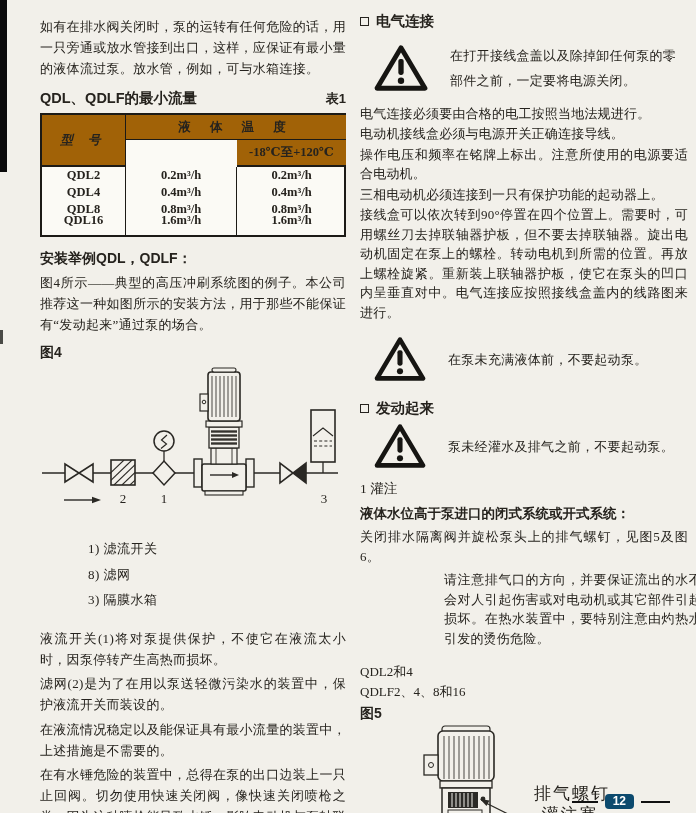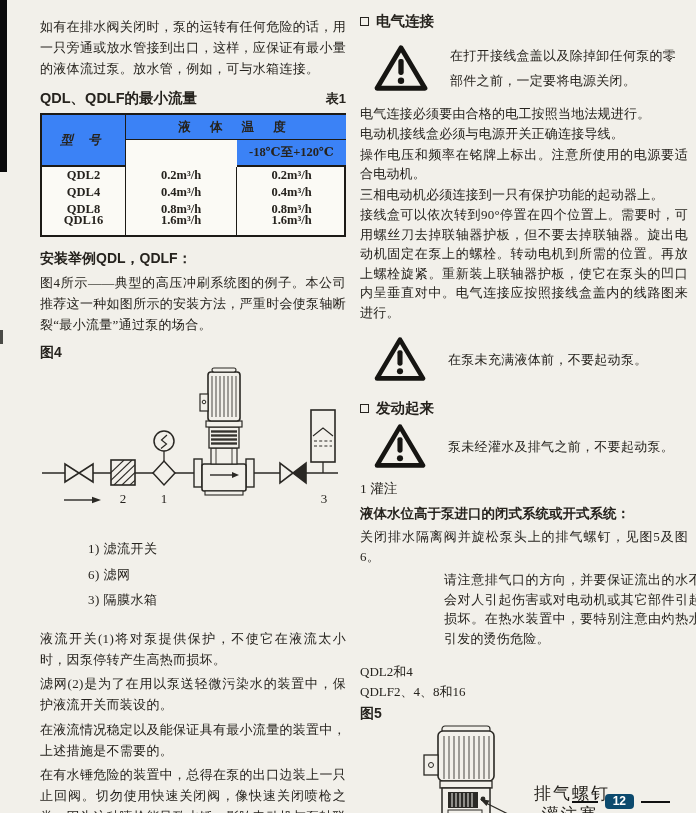--- a/index.html
+++ b/index.html
@@ -17,21 +17,21 @@
   .scan-tick { position:absolute; left:0; top:330px; width:3px; height:14px; background:#4a4a46; }
 
   .minflow-head { display:flex; justify-content:space-between; align-items:baseline; margin-top:10px; }
   .t15 { font-size:14.5px; } .t13 { font-size:13px; }
 
   .mf-table { margin-top:5px; width:306px; border:2.2px solid #1c1a16; background:#fbfaf5;
               display:grid; grid-template-columns:84px 111px 109px;
               grid-template-rows:25px 27px 17px 17px 17px 17px; }
   .mf-table .c { display:flex; align-items:center; justify-content:center;
                  font-size:12.5px; font-weight:700; }
-  .hd { background:#3b82f6; }
+  .hd { background:#a16207; }
   .model-h { grid-row:1 / span 2; grid-column:1; border-right:1.6px solid #1c1a16;
              border-bottom:2px solid #1c1a16; letter-spacing:6px; font-size:13.5px;font-style:italic; }
   .temp-h  { grid-row:1; grid-column:2 / span 2; border-bottom:1.2px solid #1c1a16;
              letter-spacing:8px; font-size:13.5px; }
   .range1  { grid-row:2; grid-column:2; border-right:1.6px solid #1c1a16; border-bottom:2px solid #1c1a16; }
   .range2  { grid-row:2; grid-column:3; border-bottom:2px solid #1c1a16; }
   .bcell   { font-size:12.5px; }
   .bc1 { border-right:1.6px solid #1c1a16; }
   .bc2 { border-right:1.6px solid #1c1a16; }
   .mf-table .r3 { grid-row:3; } .mf-table .r4 { grid-row:4; }
@@ -96,21 +96,21 @@
     <div class="c bcell bc1 r5">QDL8</div>
     <div class="c bcell bc2 r5">0.8m³/h</div>
     <div class="c bcell r5">0.8m³/h</div>
 
     <div class="c bcell bc1 r6">QDL16</div>
     <div class="c bcell bc2 r6">1.6m³/h</div>
     <div class="c bcell r6">1.6m³/h</div>
   </div>
 
   <div class="hei install-h">安装举例QDL，QDLF：</div>
-  <p class="body" style="margin-top:4px">图4所示——典型的高压冲刷系统图的例子。本公司推荐这一种如图所示的安装方法，严重时会使泵轴断裂“最小流量”通过泵的场合。</p>
+  <p class="body" style="margin-top:4px">图4所示——典型的高压冲刷系统图的例子。本公司推荐这一种如图所示的安装方法，用于那些不能保证有“发动起来”通过泵的场合。</p>
 
   <div class="hei fig-cap">图4</div>
 
   <div class="figure4">
     <svg width="306" height="160" viewBox="0 0 306 160">
       <defs>
           <clipPath id="hbox">
             <rect x="71" y="96" width="24" height="25"></rect>
           </clipPath>
         </defs>
@@ -187,21 +187,21 @@
         <line x1="283" y1="98" x2="283" y2="109" stroke-width="1.3"></line>
       </g>
       <text x="83" y="139" font-size="13" text-anchor="middle">2</text>
       <text x="124" y="139" font-size="13" text-anchor="middle">1</text>
       <text x="284" y="139" font-size="13" text-anchor="middle">3</text>
     </svg>
   </div>
 
   <div class="legend">
     <div>1) 滤流开关</div>
-    <div>6) 滤网</div>
+    <div>8) 滤网</div>
     <div>3) 隔膜水箱</div>
   </div>
 
   <div class="lpars">
     <p class="body">液流开关(1)将对泵提供保护，不使它在液流太小时，因泵停转产生高热而损坏。</p>
     <p class="body">滤网(2)是为了在用以泵送轻微污染水的装置中，保护液流开关而装设的。</p>
     <p class="body">在液流情况稳定以及能保证具有最小流量的装置中，上述措施是不需要的。</p>
     <p class="body">在有水锤危险的装置中，总得在泵的出口边装上一只止回阀。切勿使用快速关闭阀，像快速关闭喷枪之类，因为这种喷枪能导致水锤。影响电动机与泵轴联接，严重时会使泵轴断裂。</p>
   </div>
 </div>

